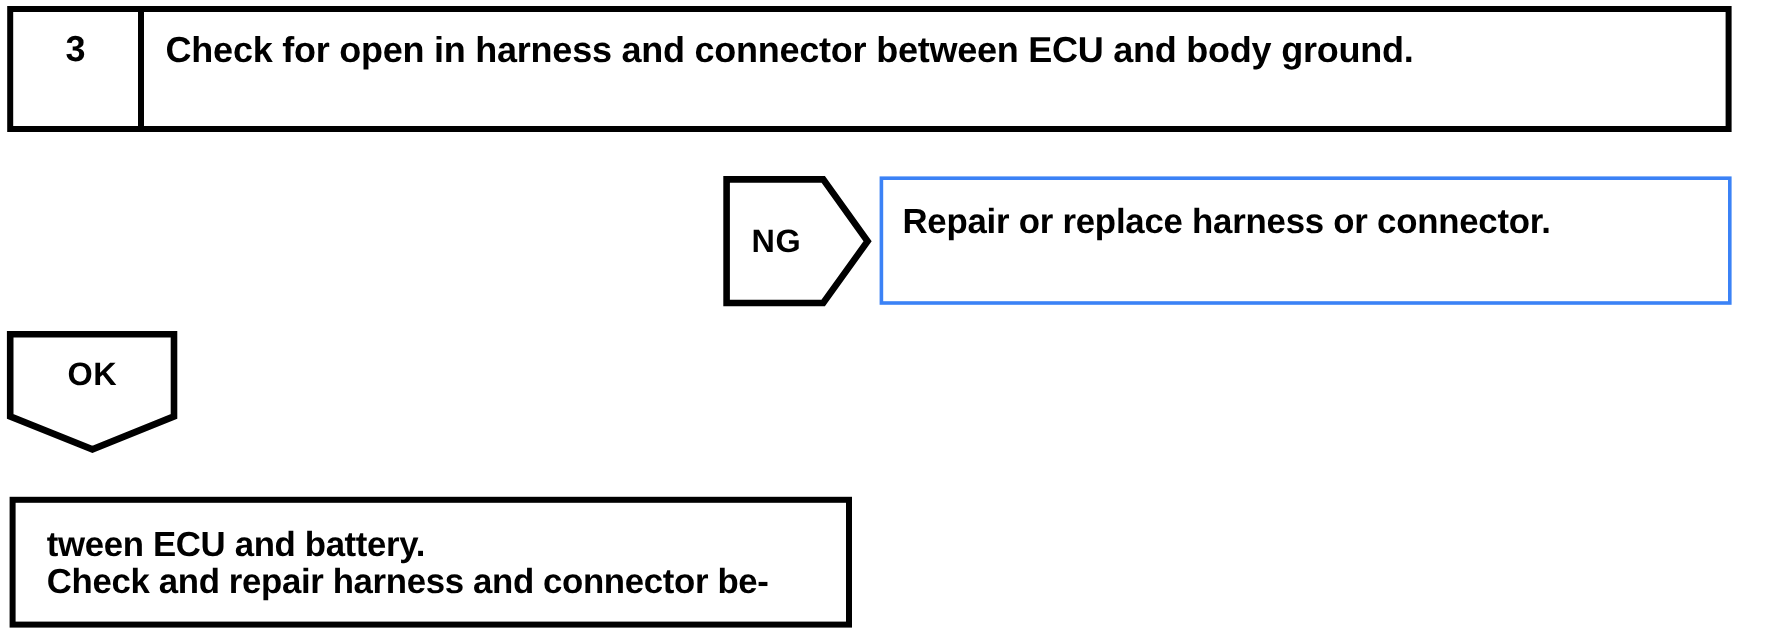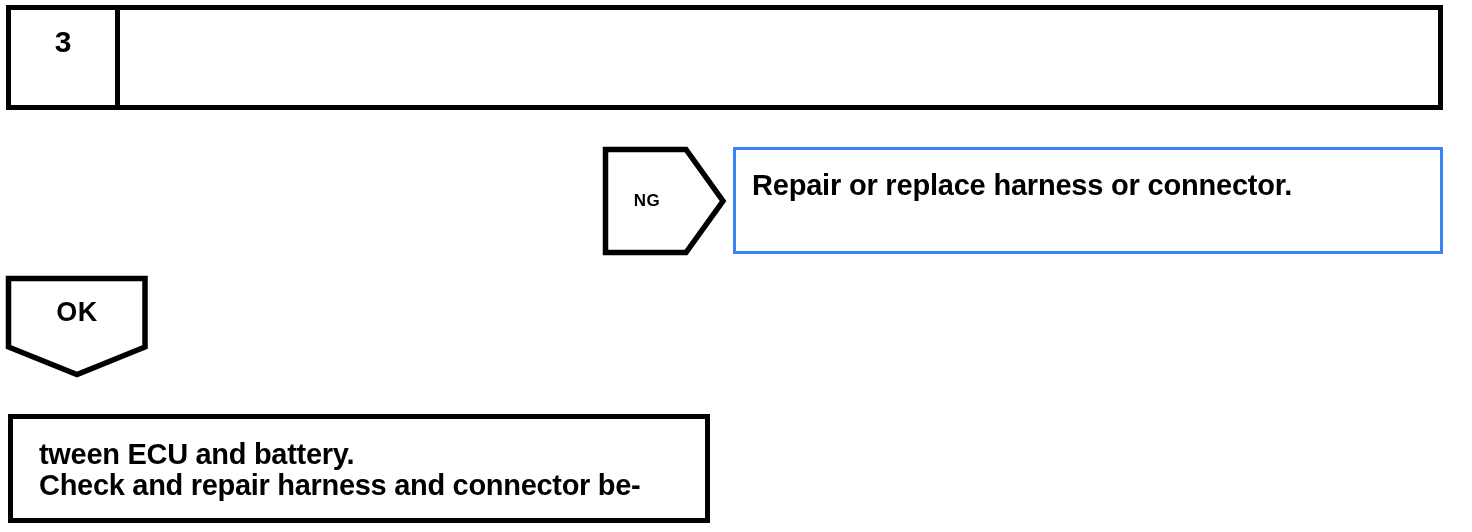--- a/index.html
+++ b/index.html
@@ -79,21 +79,21 @@
   }
   .ng-arrow .ng-label {
     position: absolute;
     left: 0;
     top: 0;
     width: 92px;
     height: 112px;
     display: flex;
     align-items: center;
     justify-content: center;
-    font-size: 17px;
+    font-size: 27px;
     font-weight: bold;
     letter-spacing: 0.5px;
   }
 
   
   .repair-box {
     position: absolute;
     left: 733px;
     top: 147px;
     width: 710px;
@@ -165,20 +165,23 @@
   }
 </style>
 </head>
 <body>
 
 <div id="flowchart">
 
   <div class="step-row">
     <div class="step-number-cell">
       <span>3</span>
+    </div>
+    <div class="step-desc-cell">
+      <span>Check for open in harness and connector between ECU and body ground.</span>
     </div>
   </div>
 
   <div class="ng-arrow">
     <svg viewBox="0 0 126 112" xmlns="http://www.w3.org/2000/svg">
       <polygon points="4.5,4.5 85,4.5 122,56 85,107.5 4.5,107.5" fill="#ffffff" stroke="#000000" stroke-width="5.5" stroke-linejoin="miter"></polygon>
     </svg>
     <div class="ng-label">NG</div>
   </div>
 

